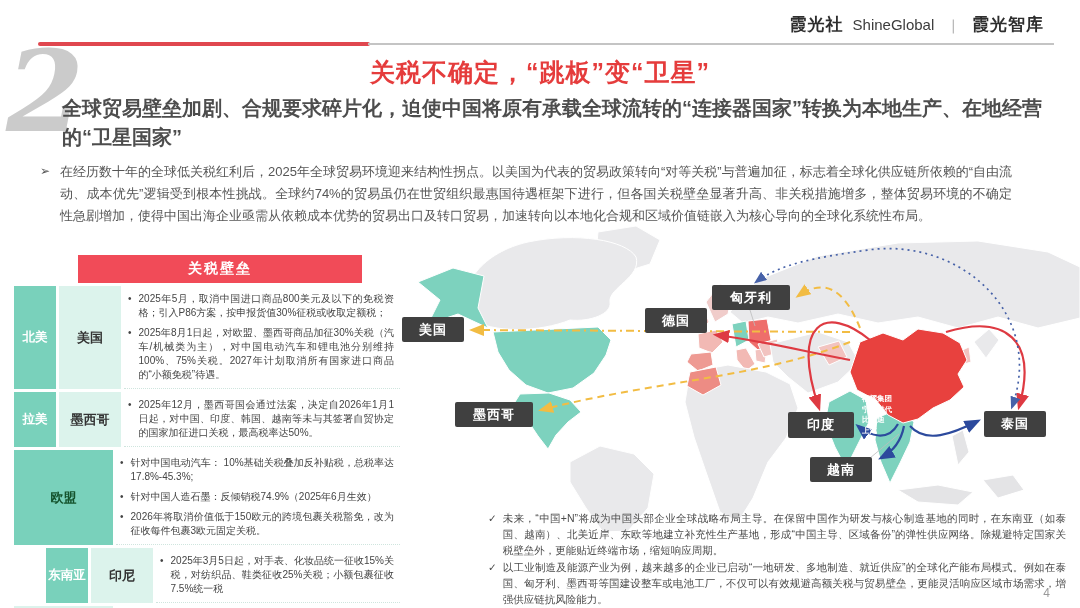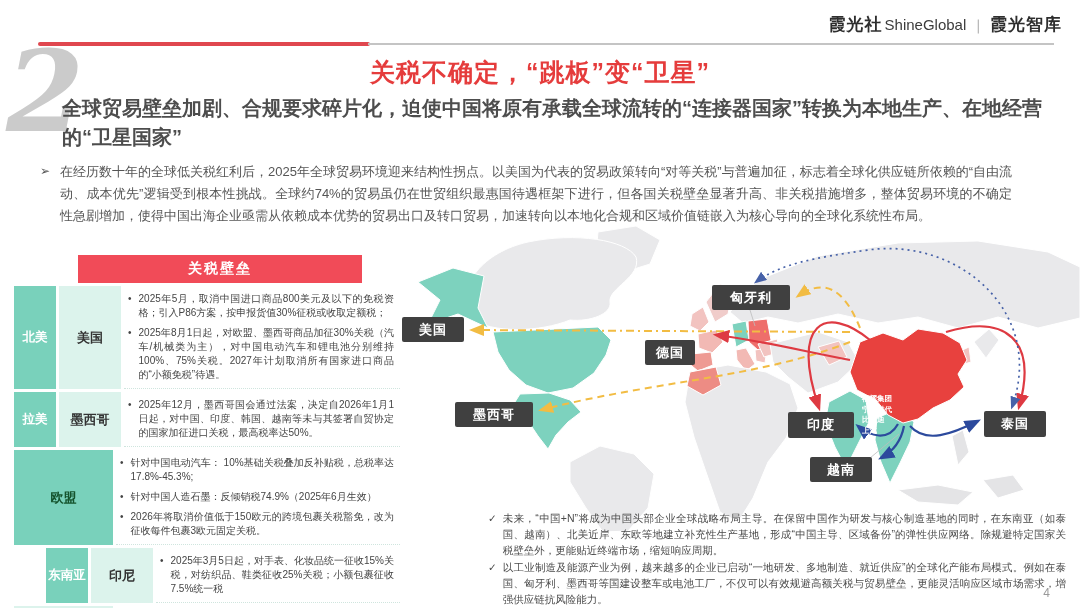--- a/index.html
+++ b/index.html
@@ -1,20 +1,20 @@
 <!DOCTYPE html>
 <html><head>
 <meta charset="utf-8">
 <style>
   html,body{margin:0;padding:0;background:#fff;}
   .slide{position:relative;width:1080px;height:608px;background:#fff;overflow:hidden;
          font-family:"Liberation Sans",sans-serif;color:#3a3a3a;}
 
   
-  .logo{position:absolute;top:13px;right:18px;display:flex;align-items:baseline;gap:2px;text-align:center;}
+  .logo{position:absolute;top:13px;right:36px;display:flex;align-items:baseline;gap:9px;text-align:center;}
   .logo .cn{font-size:17px;font-weight:bold;color:#2e2e2e;letter-spacing:1px;}
   .logo .en{font-size:15px;color:#3c3c3c;}
   .logo .divider{font-size:14px;color:#9a9a9a;margin:0 3px;}
   .rule{position:absolute;top:42px;left:38px;right:26px;height:4px;}
   .rule .red{position:absolute;left:0;top:0;width:332px;height:4px;background:#E0474F;border-radius:2px;}
   .rule .gray{position:absolute;left:330px;right:0;top:1px;height:2px;background:#C4C4C4;}
 
   .big-num{position:absolute;left:6px;top:36px;font-family:"DejaVu Serif",serif;font-style:italic;
            font-size:112px;line-height:1;color:#CBCBCB;font-weight:bold;}
 
@@ -221,21 +221,21 @@
       <path d="M548,110 C608,92 640,118 621,185" fill="none" stroke="#DE3A42" stroke-width="2.2" marker-end="url(#ar)"></path>
       <path d="M614,185 C648,90 560,15 470,28 C415,36 382,42 358,60" fill="none" stroke="#4661A8" stroke-width="1.7" stroke-dasharray="2 4" marker-end="url(#ab)" marker-start="url(#abr)"></path>
       <path d="M500,202 C490,220 472,214 460,204" fill="none" stroke="#2C4A9D" stroke-width="2.2" marker-end="url(#an)"></path>
       <path d="M506,204 C503,220 494,230 483,236" fill="none" stroke="#2C4A9D" stroke-width="2.2" marker-end="url(#an)"></path>
       <path d="M512,204 C528,222 554,212 580,199" fill="none" stroke="#2C4A9D" stroke-width="2.2" marker-end="url(#an)"></path>
     </svg>
 
     <div class="badge" style="left:4px;top:95px;width:62px;height:25px;">美国</div>
     <div class="badge" style="left:57px;top:180px;width:78px;height:25px;">墨西哥</div>
     <div class="badge" style="left:314px;top:63px;width:78px;height:25px;">匈牙利</div>
-    <div class="badge" style="left:247px;top:118px;width:50px;height:25px;text-align:center;">德国</div>
+    <div class="badge" style="left:247px;top:86px;width:62px;height:25px;text-align:center;">德国</div>
     <div class="badge" style="left:390px;top:190px;width:66px;height:26px;">印度</div>
     <div class="badge" style="left:586px;top:189px;width:62px;height:26px;">泰国</div>
     <div class="badge" style="left:412px;top:235px;width:62px;height:25px;">越南</div>
 
     <div class="china-labels">
       <div>福耀集团</div>
       <div>宁德时代</div>
       <div>比亚迪</div>
       <div>上汽</div>
     </div>

